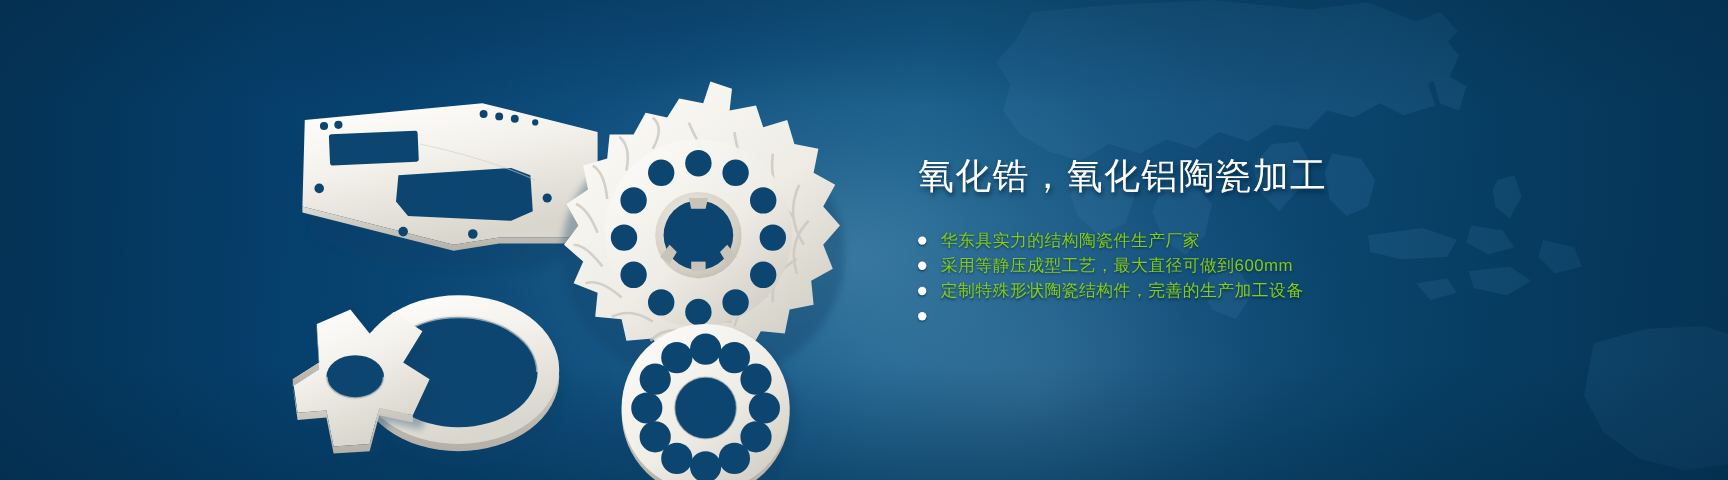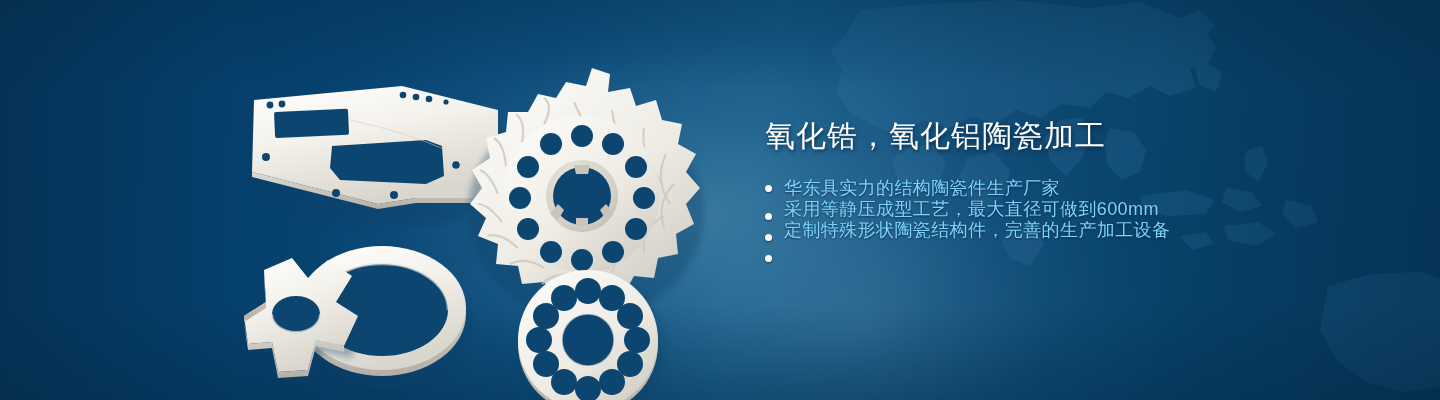--- a/index.html
+++ b/index.html
@@ -76,21 +76,21 @@
     top: 50px;
     width: 470px;
     height: 340px;
   }
   .products svg { width: 100%; height: 100%; display: block; overflow: visible; }
 
   
   .copy {
     position: absolute;
     left: 765px;
-    top: 116px;
+    top: 128px;
     width: 620px;
   }
   .headline {
     margin: 0;
     font-size: 30px;
     line-height: 40px;
     font-weight: normal;
     color: #ffffff;
     letter-spacing: 1px;
     text-shadow: 1px 2px 4px rgba(0,28,52,0.75);
@@ -100,34 +100,34 @@
     list-style: none;
     margin: 22px 0 0 0;
     padding: 0;
   }
   .bullet {
     display: flex;
     align-items: center;
     height: 21px;
     margin-bottom: 0px;
   }
-  .bullet + .bullet { margin-top: 0px; align-items: flex-end; }
+  .bullet + .bullet { margin-top: 0px; }
   .dot {
     flex: 0 0 auto;
     width: 7px;
     height: 7px;
     border-radius: 50%;
     background: #ffffff;
     margin-right: 12px;
     box-shadow: 0 1px 2px rgba(0,25,48,0.6);
   }
   .bullet-text {
-    font-size: 18px;
+    font-size: 14px;
     line-height: 21px;
-    color: #7dd3fc;
+    color: #84cc16;
     letter-spacing: 0.4px;
     white-space: nowrap;
     text-shadow: 0 1px 2px rgba(0,25,48,0.65);
   }
 </style>
 </head>
 <body>
 
 <div class="banner">
 

